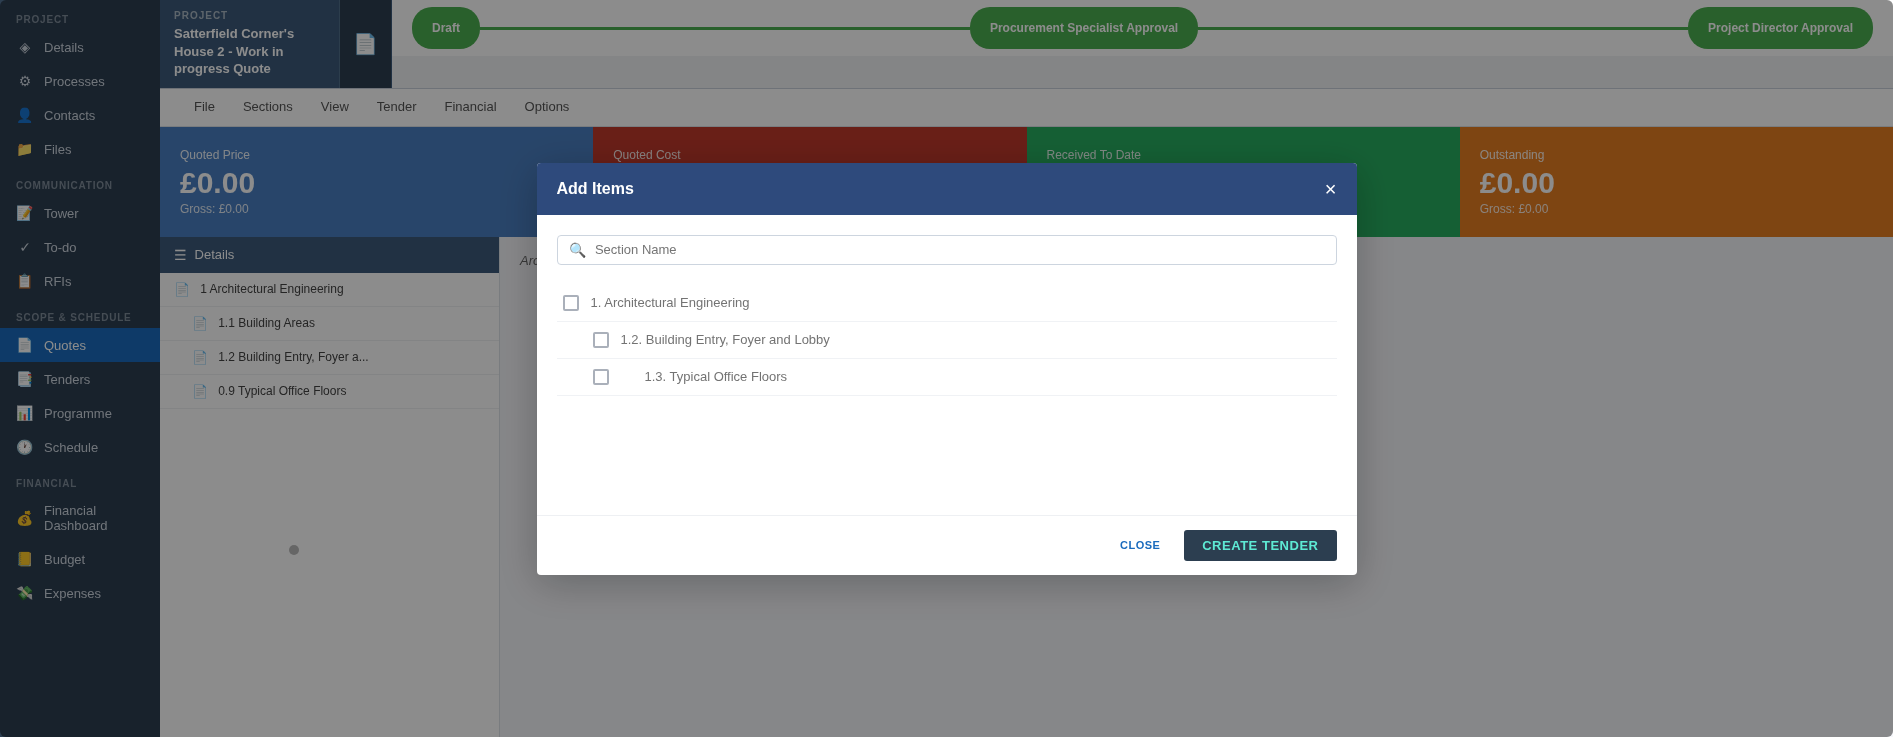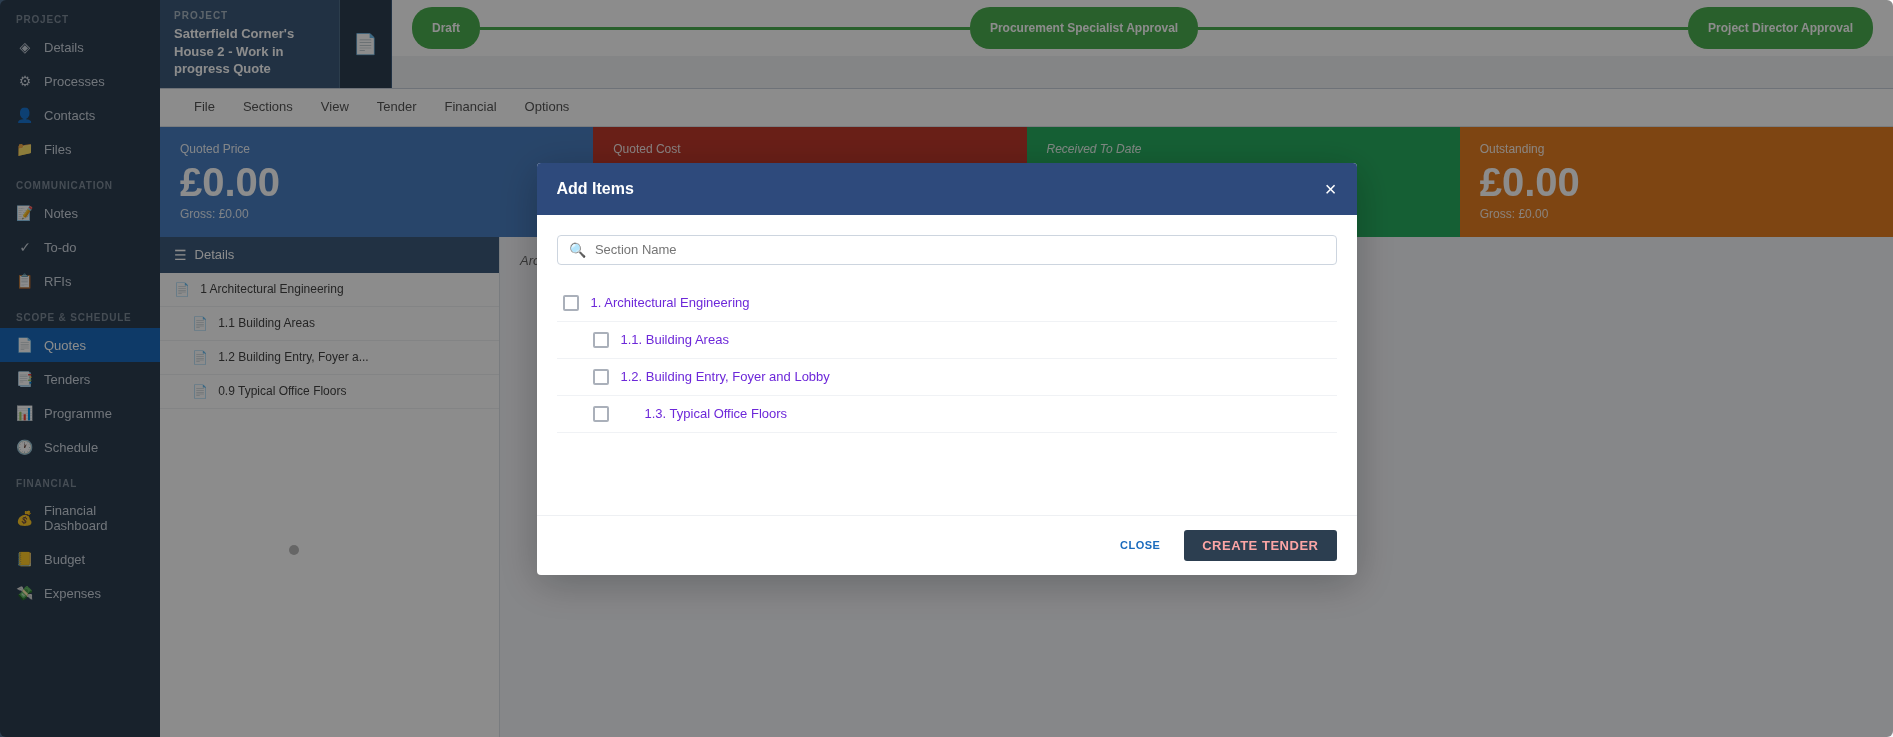--- a/index.html
+++ b/index.html
@@ -94,24 +94,24 @@
     .card {
       flex: 1;
       display: flex;
       flex-direction: column;
       justify-content: center;
       padding: 14px 20px;
       color: #fff;
     }
     .card-blue { background: #4a7fc1; }
     .card-red { background: #c0392b; }
-    .card-green { background: #27ae60; font-style: italic; }
+    .card-green { background: #27ae60; }
     .card-orange { background: #e67e22; }
     .card-label { font-size: 12px; font-weight: 500; opacity: 0.9; margin-bottom: 4px; }
-    .card-amount { font-size: 40px; font-weight: 700; }
+    .card-amount { font-size: 30px; font-weight: 700; }
     .card-gross { font-size: 12px; margin-top: 2px; opacity: 0.85; }
 
     
     .content-below-cards {
       flex: 1;
       display: flex;
       overflow: hidden;
       background: #f5f6fa;
     }
 
@@ -220,21 +220,21 @@
     }
     .modal-search-icon { color: #999; font-size: 14px; }
 
     .modal-item {
       display: flex;
       align-items: center;
       gap: 12px;
       padding: 10px 6px;
       border-bottom: 1px solid #f0f2f5;
       font-size: 13px;
-      color: #6d28d9;
+      color: #737373;
     }
     .modal-checkbox {
       width: 16px;
       height: 16px;
       border: 2px solid #aab0ba;
       border-radius: 2px;
       background: #fff;
       flex-shrink: 0;
       cursor: pointer;
     }
@@ -250,21 +250,21 @@
       border: none;
       color: #1a6bbd;
       font-size: 11px;
       font-weight: 600;
       cursor: pointer;
       padding: 8px 12px;
       letter-spacing: 0.04em;
     }
     .btn-create-tender {
       background: #2c3e50;
-      color: #fca5a5;
+      color: #5eead4;
       border: none;
       border-radius: 3px;
       font-size: 13px;
       font-weight: 600;
       cursor: pointer;
       padding: 8px 18px;
       letter-spacing: 0.04em;
     }
 
     
@@ -299,21 +299,21 @@
     <span>Contacts</span>
   </div>
   <div class="sidebar-item">
     <span class="icon">📁</span>
     <span>Files</span>
   </div>
 
   <div class="sidebar-section-label">COMMUNICATION</div>
   <div class="sidebar-item">
     <span class="icon">📝</span>
-    <span>Notes</span>
+    <span>Tower</span>
   </div>
   <div class="sidebar-item">
     <span class="icon">✓</span>
     <span>To-do</span>
   </div>
   <div class="sidebar-item">
     <span class="icon">📋</span>
     <span>RFIs</span>
   </div>
 
@@ -448,24 +448,20 @@
       <div class="modal-search-row">
         <span class="modal-search-icon">🔍</span>
         <input type="text" placeholder="Section Name" style="">
       </div>
 
       <div class="modal-item">
         <div class="modal-checkbox"></div>
         <span>1. Architectural Engineering</span>
       </div>
 
-      <div class="modal-item" style="padding-left:36px;">
-        <div class="modal-checkbox"></div>
-        <span>1.1. Building Areas</span>
-      </div>
 
       <div class="modal-item" style="padding-left:36px;">
         <div class="modal-checkbox"></div>
         <span>1.2. Building Entry, Foyer and Lobby</span>
       </div>
 
       <div class="modal-item" style="padding-left:36px;gap:36px;">
         <div class="modal-checkbox"></div>
         <span>1.3. Typical Office Floors</span>
       </div>

